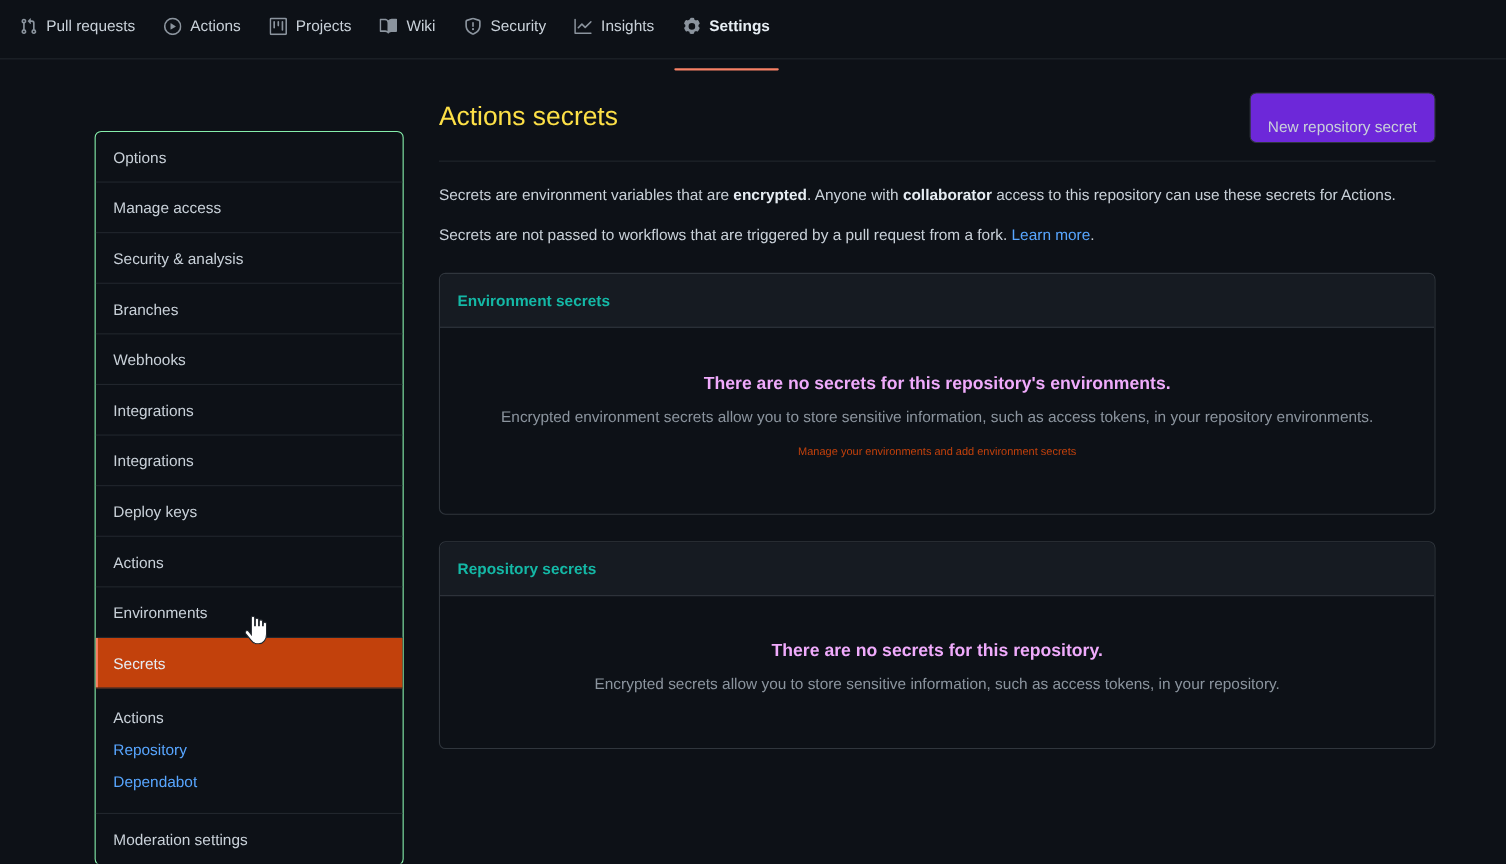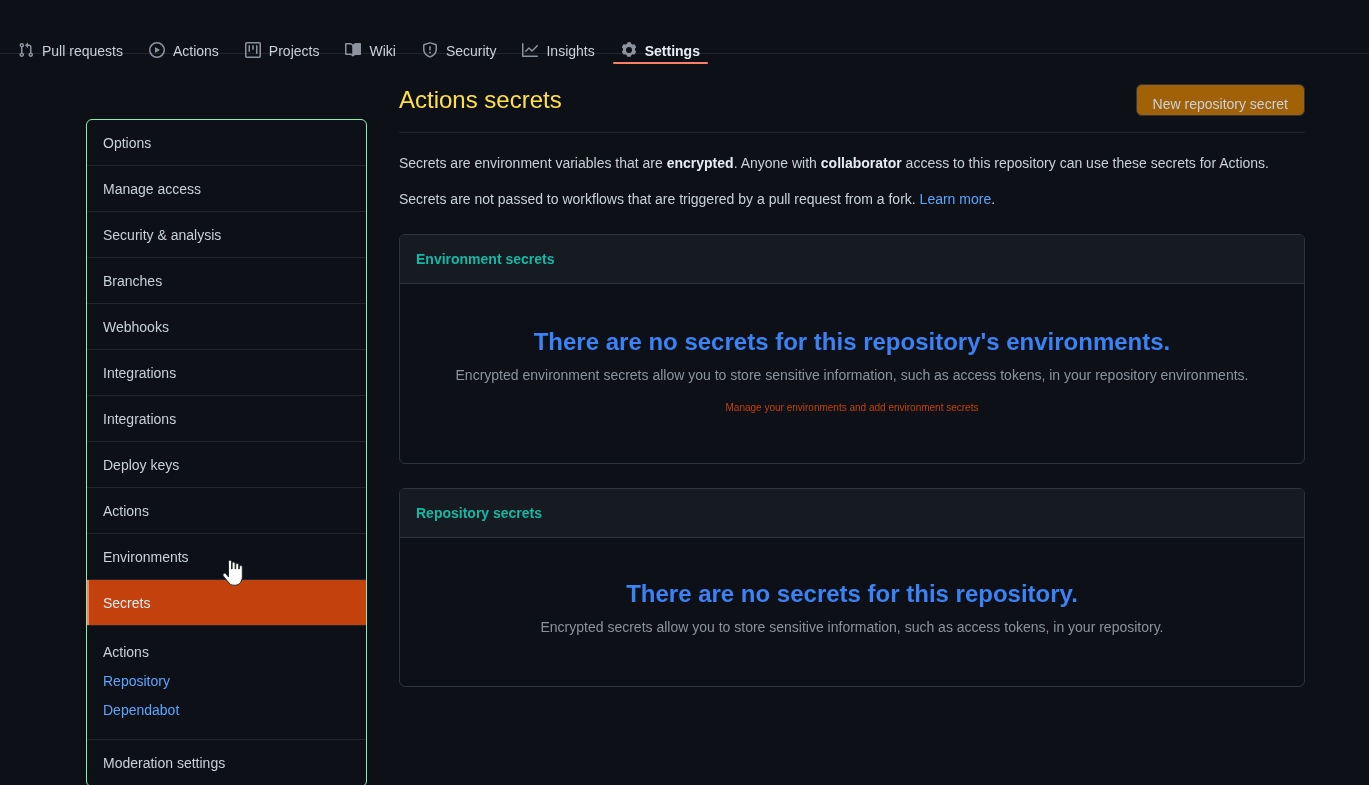--- a/index.html
+++ b/index.html
@@ -16,21 +16,21 @@
     position: relative;
     height: 54px;
     border-bottom: 1px solid #21262d;
     display: flex;
     align-items: center;
     padding-left: 8px;
     background: #0d1117;
   }
   .nav-item {
     display: flex;
-    align-items: flex-end;
+    align-items: flex-start;
     gap: 8px;
     height: 54px;
     padding: 6px 10px;
     margin-right: 6px;
     color: #c9d1d9;
     font-size: 14px;
     line-height: 1;
     position: relative;
     cursor: pointer;
     white-space: nowrap;
@@ -122,27 +122,27 @@
     border-bottom: 1px solid #21262d;
   }
   .main-title {
     font-size: 24px;
     font-weight: 400;
     color: #fde047;
     margin: 0;
     line-height: 1.25;
   }
   .btn {
-    background: #a16207;
+    background: #6d28d9;
     border: 1px solid #30363d;
     border-radius: 6px;
     color: #c9d1d9;
     font-size: 14px;
     font-family: "Liberation Sans", sans-serif;
-    padding: 11px 16px;
+    padding: 22px 16px;
     height: 32px;
     cursor: pointer;
     white-space: nowrap;
   }
   .intro {
     margin: 20px 0 0 0;
     font-size: 14px;
     line-height: 1.5;
     color: #c9d1d9;
   }
@@ -164,23 +164,23 @@
     padding: 16px;
     font-size: 14px;
     font-weight: 600;
     color: #14b8a6;
   }
   .card-body {
     padding: 32px 16px;
     text-align: center;
   }
   .blank-title {
-    font-size: 24px;
+    font-size: 16px;
     font-weight: 600;
-    color: #3b82f6;
+    color: #f0abfc;
     margin: 0 0 8px 0;
     line-height: 1.3;
   }
   .blank-sub {
     font-size: 14px;
     color: #8b949e;
     margin: 0;
     line-height: 1.5;
   }
   .blank-link {

